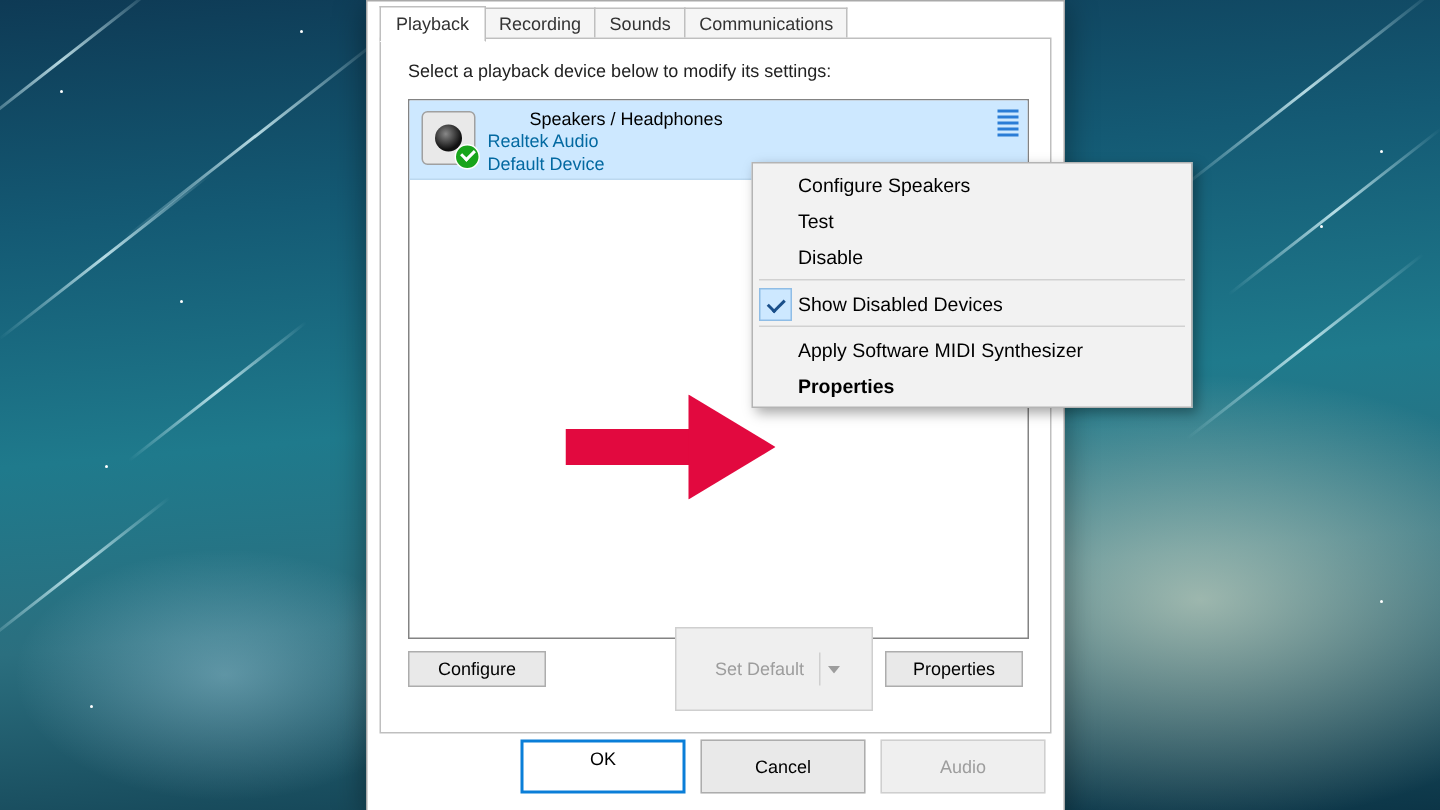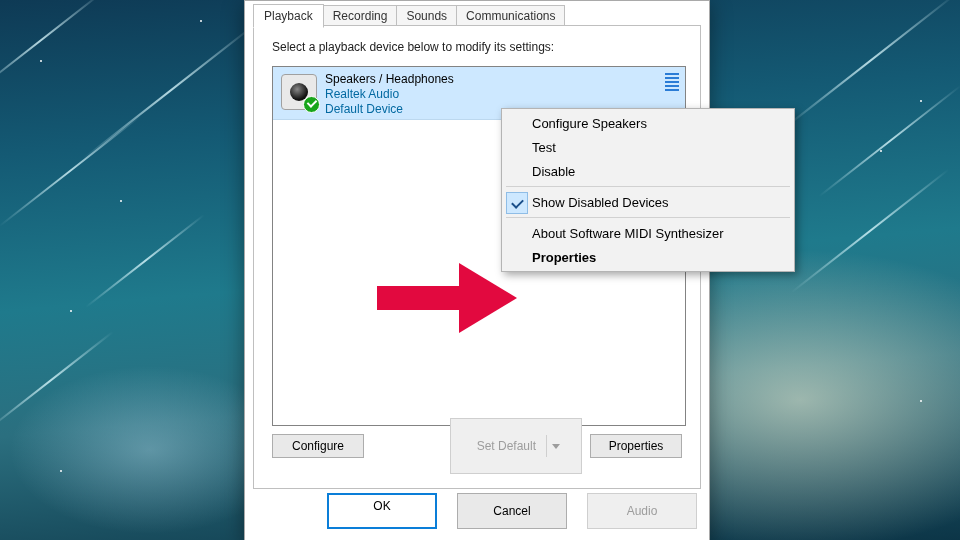--- a/index.html
+++ b/index.html
@@ -27,32 +27,32 @@
   .tab.active{background:#fff;border-bottom:1px solid #fff;z-index:2;padding:4px 10px 4px;top:-1px;}
   .tabpage{position:absolute;left:8px;top:24px;right:8px;bottom:52px;border:1px solid #bfbfbf;background:#fff;}
   .instr{position:absolute;left:18px;top:14px;font-size:12px;color:#222;}
   .device-list{position:absolute;left:18px;top:40px;width:412px;height:358px;border:1px solid #838383;background:#fff;}
   .device-row{display:flex;align-items:flex-start;height:52px;background:#cde8ff;border-bottom:1px solid #bcd8ef;}
   .device-icon{position:relative;width:34px;height:34px;margin:7px 8px 0 8px;background:#e9e9e9;border:1px solid #a0a0a0;border-radius:4px;display:flex;align-items:center;justify-content:center;}
   .device-icon .spk{width:18px;height:18px;border-radius:50%;background:radial-gradient(circle at 40% 35%,#888 0%,#111 65%);}
   .ok-badge{position:absolute;right:-4px;bottom:-4px;width:15px;height:15px;border-radius:50%;background:#18a51b;border:1.5px solid #fff;display:flex;align-items:center;justify-content:center;}
   .ok-badge::after{content:"";position:absolute;width:4px;height:7px;border:solid #fff;border-width:0 2px 2px 0;transform:rotate(45deg);top:1px;}
   .device-text{margin-top:5px;line-height:15px;}
-  .dname{color:#000;font-size:12px;}
+  .dname{color:#000;font-size:12px;margin-left:28px;}
   .dsub{color:#0369a1;font-size:12px;}
   .level-icon{margin-left:auto;margin-top:6px;margin-right:6px;width:14px;display:flex;flex-direction:column;gap:2px;}
   .level-icon span{display:block;height:2px;background:#2a7cd6;}
   .btnrow{position:absolute;left:18px;bottom:14px;right:18px;display:flex;align-items:center;}
   .btn{border:1px solid #adadad;background:#e9e9e9;padding:4px 10px;font-size:12px;color:#000000;min-width:70px;text-align:center;}
   .btn.disabled{color:#9d9d9d;background:#efefef;border-color:#cfcfcf;}
   .btn.split{display:flex;align-items:stretch;padding:16px;overflow:hidden;min-width:0;}
   .btn.split span.main{padding:4px 10px;}
   .btn.split span.dd{border-left:1px solid #cfcfcf;width:18px;display:flex;align-items:center;justify-content:center;}
   .btn.split span.dd svg{display:block;}
-  .bottom-btns{position:absolute;right:12px;bottom:12px;display:flex;gap:20px;}
+  .bottom-btns{position:absolute;right:12px;bottom:12px;display:flex;gap:10px;}
   .bottom-btns .btn{min-width:80px;padding:10px 14px;}
   .btn.primary{border:2px solid #0a7ed8;background:#fff;padding:4px 13px;}
 
   .context-menu{
     position:absolute;left:501px;top:108px;width:288px;background:#f2f2f2;
     border:1px solid #b4b4b4;box-shadow:3px 3px 8px rgba(0,0,0,.35);
     padding:2px;z-index:10;
   }
   .menu-item{display:flex;align-items:center;height:24px;padding:0 10px 0 28px;position:relative;color:#000;font-size:13px;}
   .menu-item.bold{font-weight:700;}
@@ -142,21 +142,21 @@
   <div class="context-menu">
     <div class="menu-item">Configure Speakers</div>
     <div class="menu-item">Test</div>
     <div class="menu-item">Disable</div>
     <div class="menu-sep"></div>
     <div class="menu-item">
       <div class="menu-check"></div>
       <span>Show Disabled Devices</span>
     </div>
     <div class="menu-sep"></div>
-    <div class="menu-item">About Software MIDI Synthesizer</div>
+    <div class="menu-item">Apply Software MIDI Synthesizer</div>
     <div class="menu-item bold">Properties</div>
   </div>
 
   <svg class="arrow" width="140" height="70">
     <g fill="#e2093f">
       <rect x="0" y="23" width="88" height="24"></rect>
       <polygon points="82,0 140,35 82,70"></polygon>
     </g>
   </svg>
 </div>

